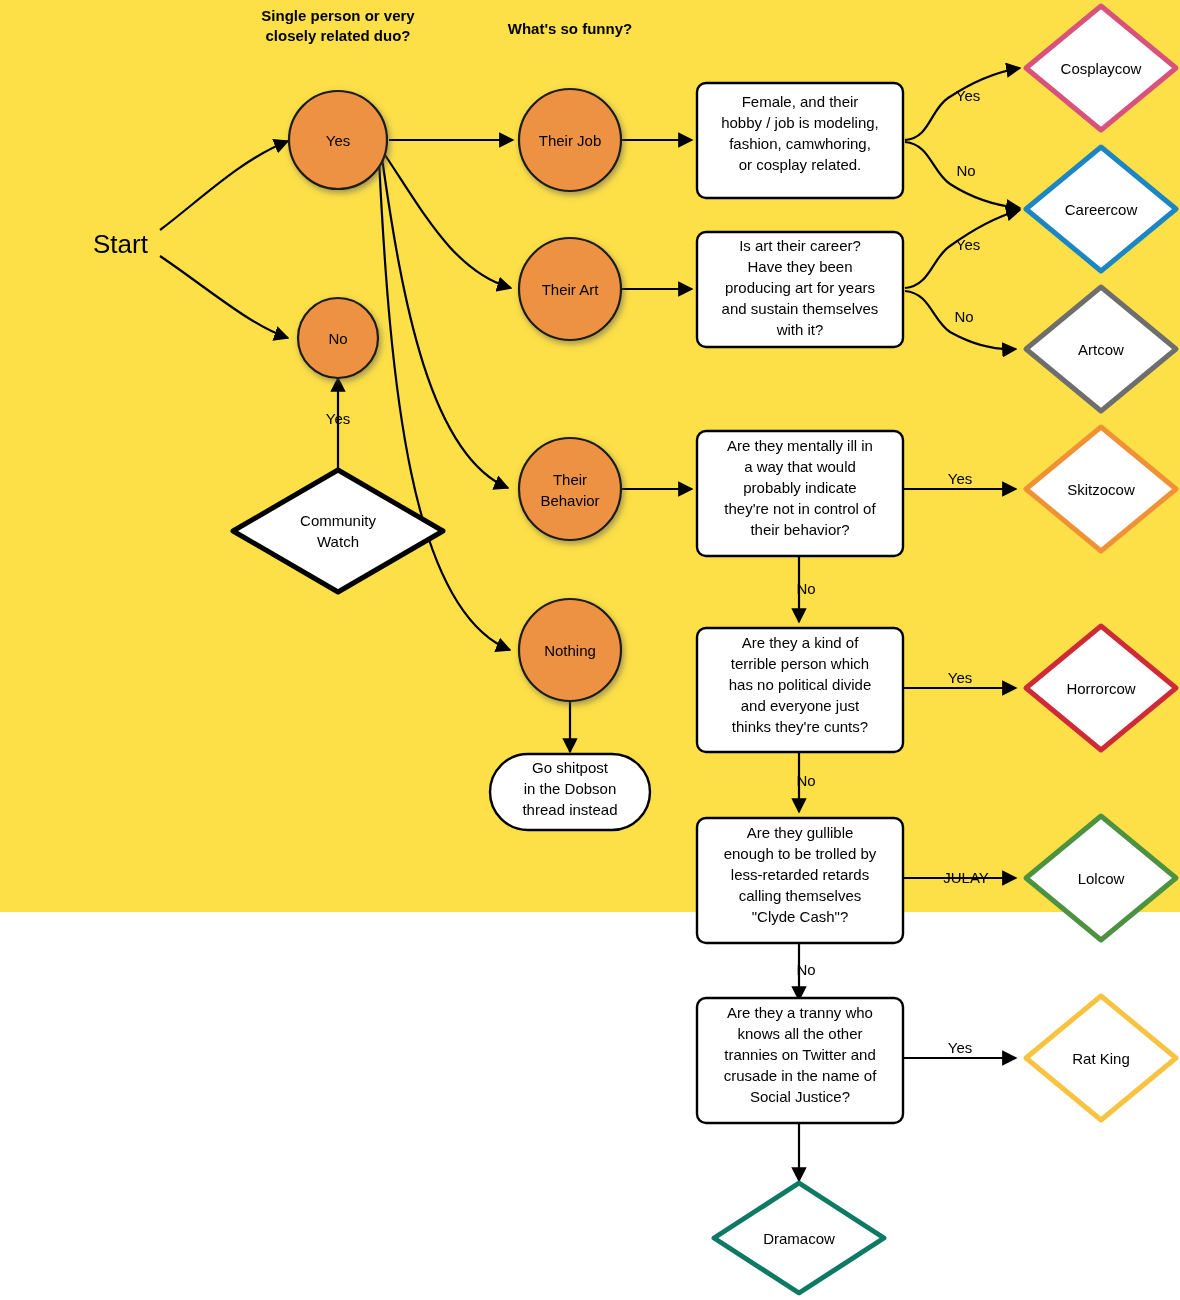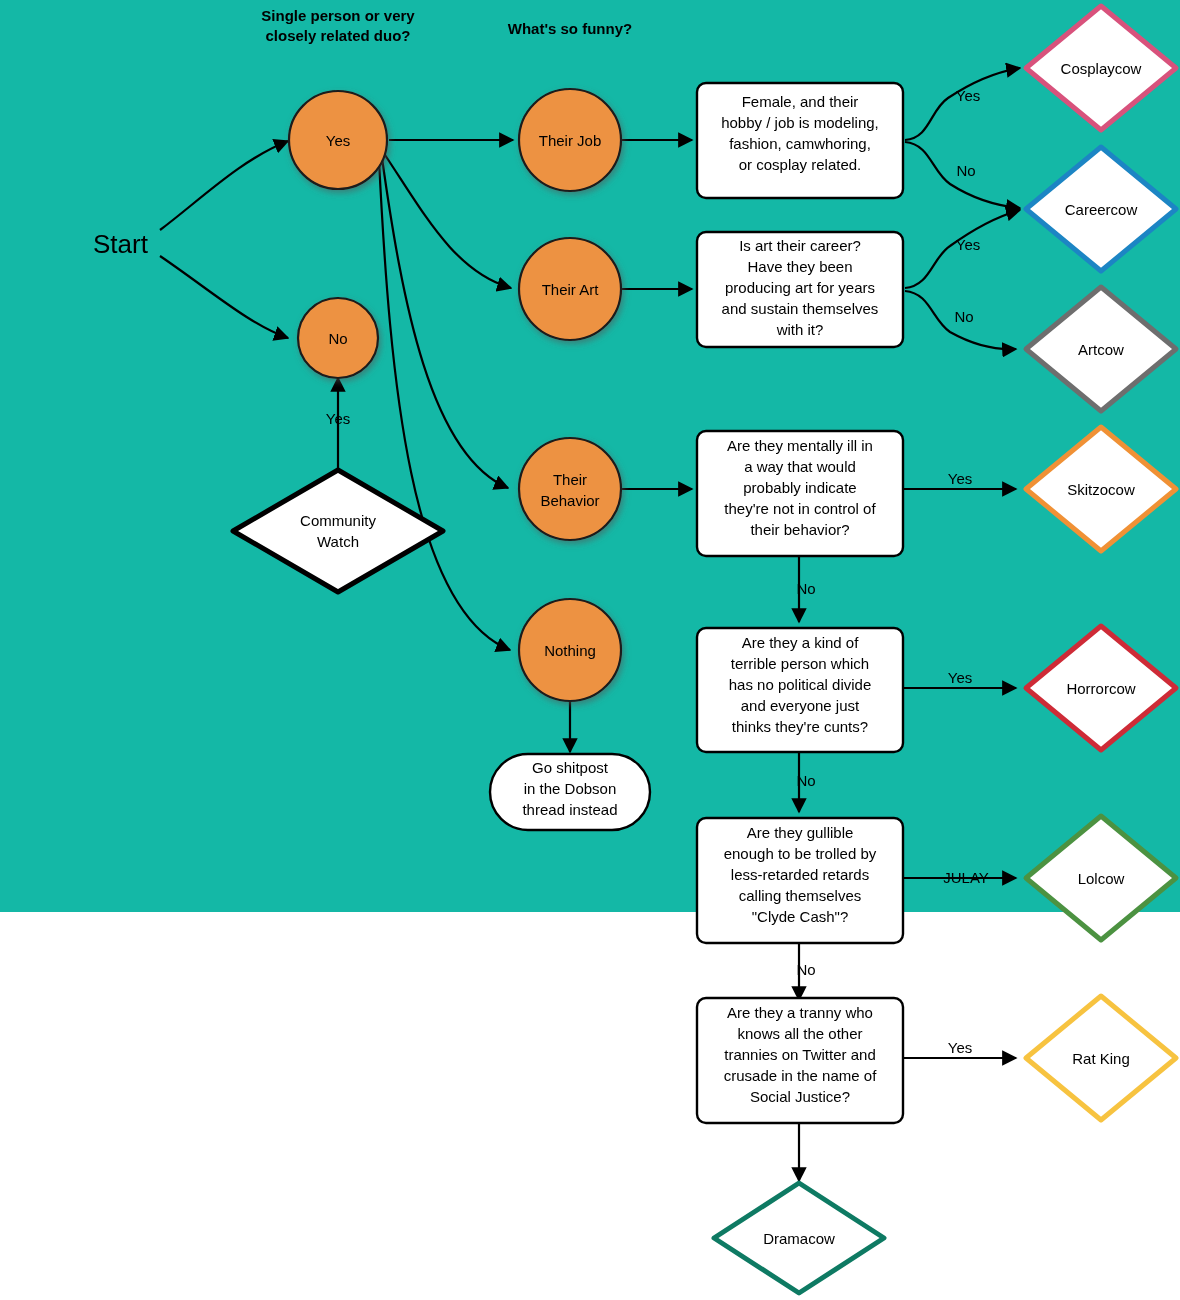--- a/index.html
+++ b/index.html
@@ -10,21 +10,21 @@
   body {
     font-family: "Liberation Sans", sans-serif;
     width: 1180px;
     height: 1300px;
     overflow: hidden;
   }
   #flow-root {
     position: relative;
     width: 1180px;
     height: 912px;
-    background: #14b8a6;
+    background: #fde047;
   }
   svg#flow-svg {
     display: block;
     width: 1180px;
     height: 1300px;
   }
   .col-title {
     font-family: "Liberation Sans", sans-serif;
     font-size: 15px;
     font-weight: bold;

